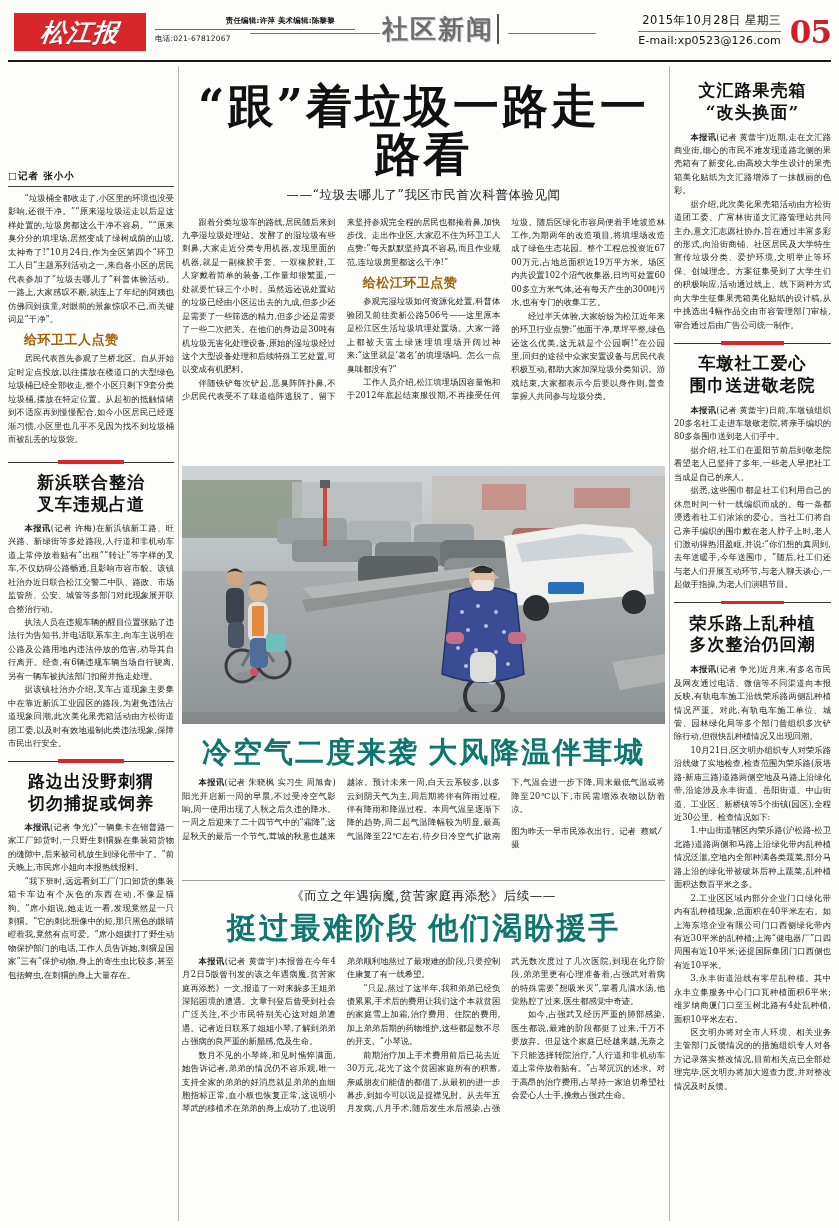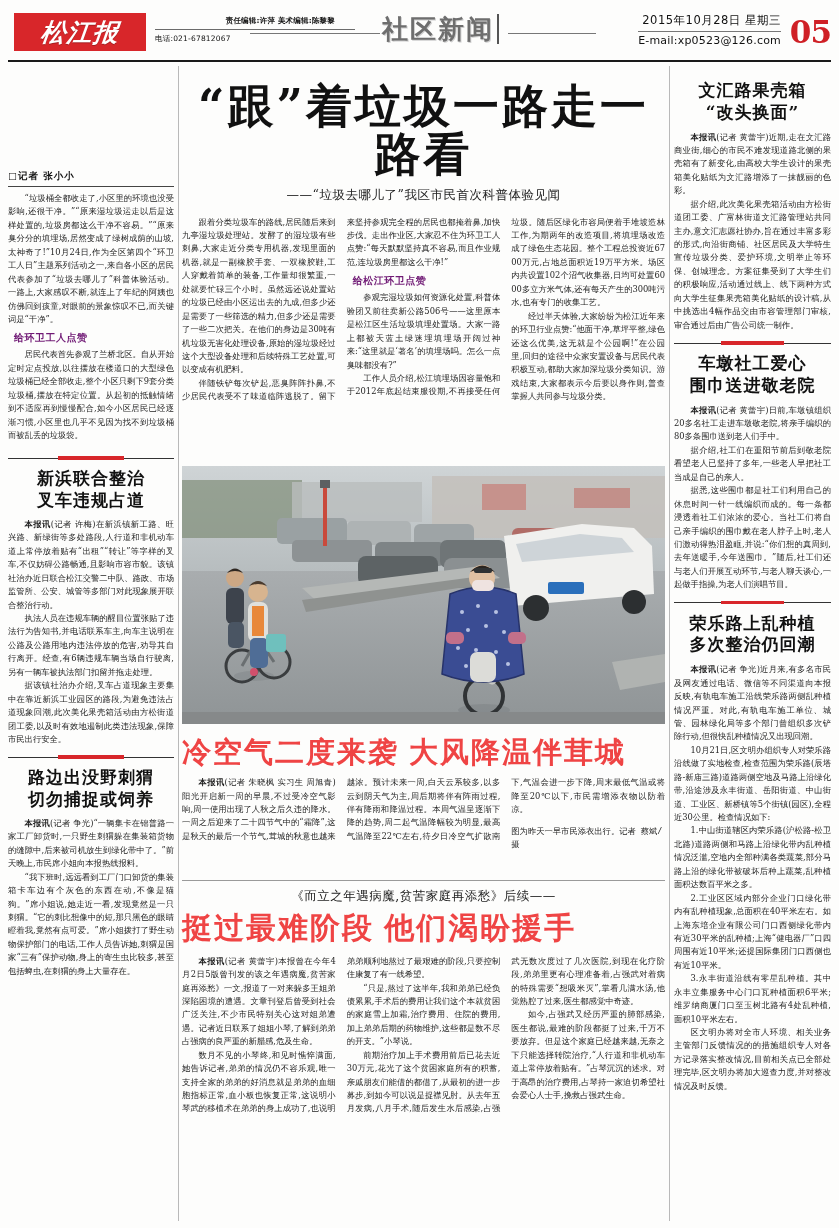--- a/index.html
+++ b/index.html
@@ -62,28 +62,28 @@
   .kicker{
     font-family:"DejaVu Serif","Liberation Serif",serif;
     font-size:12.5px;color:#222;text-align:center;letter-spacing:.5px;
   }
   .hl-2line{
     font-family:"DejaVu Serif","Liberation Serif",serif;
     font-weight:bold;font-size:17px;color:#111;text-align:center;
     line-height:1.28;letter-spacing:1px;
   }
   .hl-mid{
-    font-family:Liberation Sans, sans-serif;
-    font-weight:bold;font-size:29px;color:#ef4444;
+    font-family:Liberation Serif, serif;
+    font-weight:bold;font-size:29px;color:#0f766e;text-align:center;
     line-height:1.12;letter-spacing:2px;
   }
   .subhead{
     font-family:"DejaVu Serif","Liberation Serif",serif;
-    font-weight:bold;font-size:10px;color:#701a75;letter-spacing:.5px;
-    margin:5px 0 3px 6px;
+    font-weight:bold;font-size:13px;color:#a16207;letter-spacing:.5px;
+    margin:5px 0 3px 16px;
   }
   .para{
     font-family:"DejaVu Serif","Liberation Serif",serif;
     font-size:8.3px;line-height:1.62;color:#1d1d1d;text-align:justify;
     text-justify:inter-character;text-indent:2em;margin:0;
     word-break:break-all;
   }
   .caption{
     font-family:Liberation Mono, monospace;
     font-size:8.3px;line-height:1.6;color:#1d1d1d;

